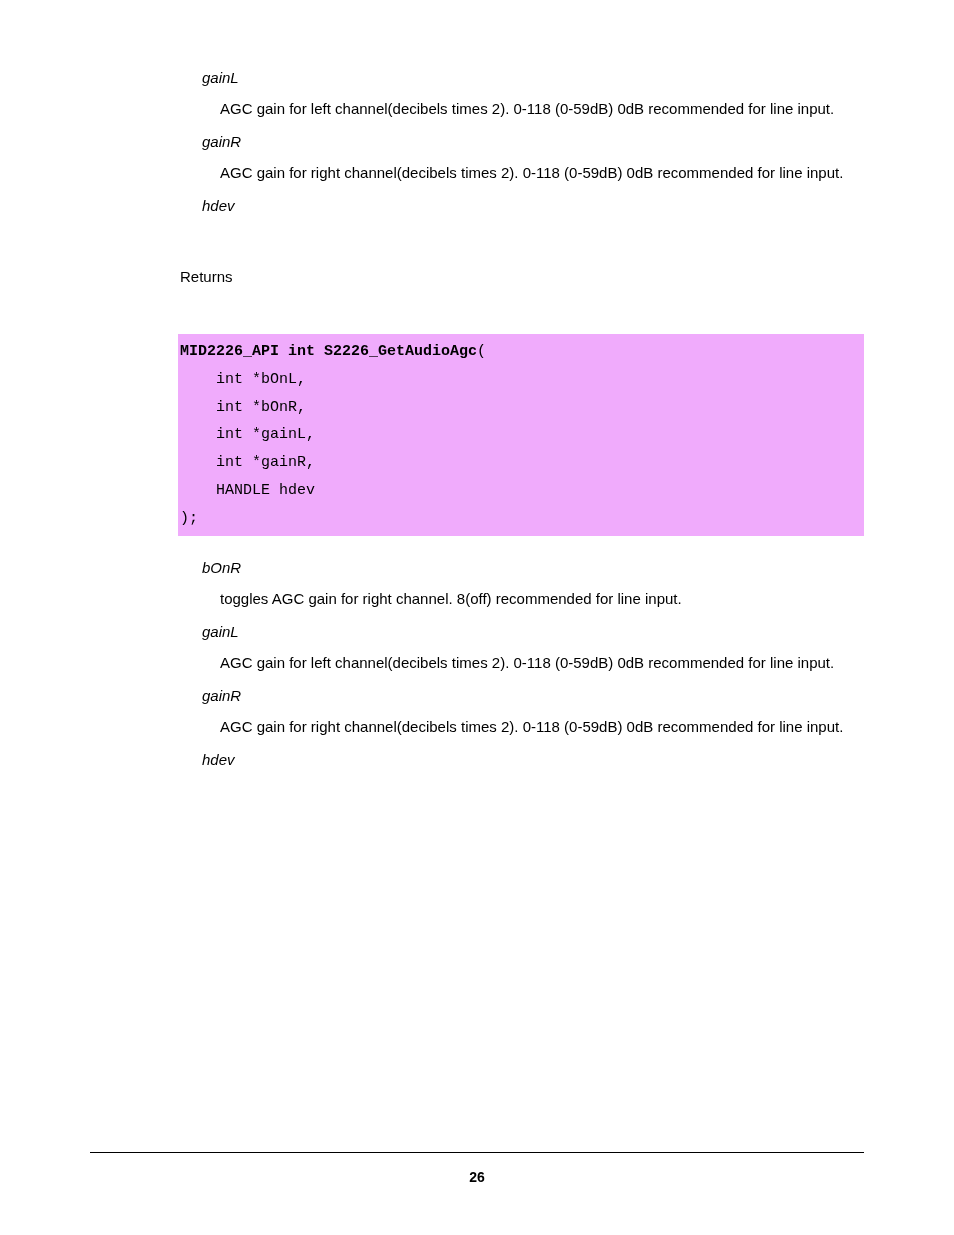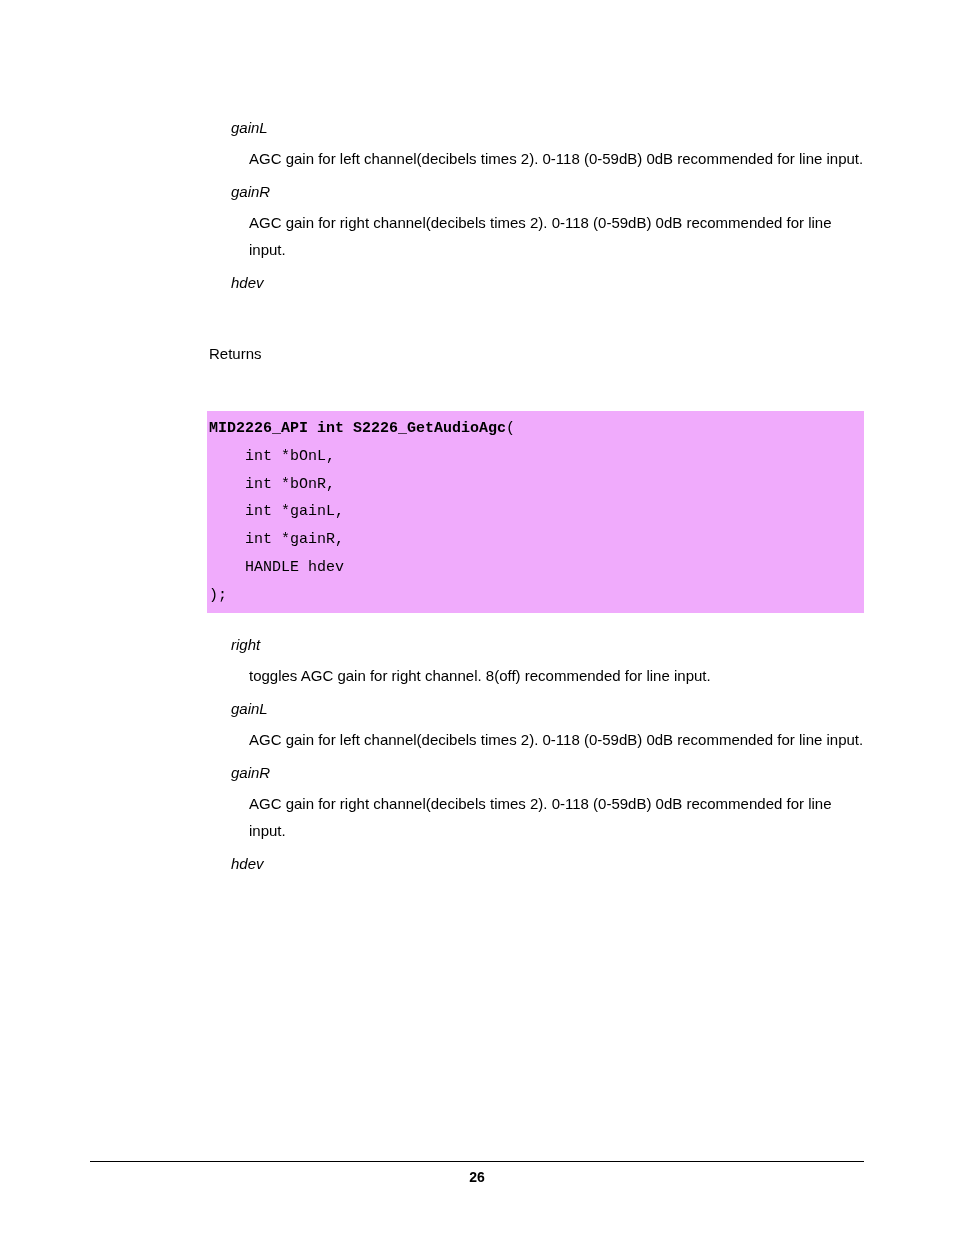--- a/index.html
+++ b/index.html
@@ -6,23 +6,22 @@
     body {
       font-family: Verdana, Arial, sans-serif;
       font-size: 15px;
       color: #000;
       background: #fff;
       width: 954px;
       height: 1235px;
       position: relative;
     }
     .page-content {
-      padding: 108px 90px 60px 180px;
+      padding: 58px 90px 60px 180px;
       line-height: 1.8;
-      margin-left: 29px;
     }
     .param-name {
       font-style: italic;
       margin-left: 22px;
       margin-top: 6px;
     }
     .param-desc {
       margin-left: 40px;
       margin-top: 4px;
     }
@@ -54,21 +53,21 @@
     .desc-text {
       margin-top: 16px;
     }
     .page-footer {
       position: absolute;
       bottom: 50px;
       left: 90px;
       right: 90px;
       border-top: 1px solid #000;
       text-align: center;
-      padding-top: 7px;
+      padding-top: 16px;
       font-weight: bold;
       font-size: 14px;
     }
   </style>
 </head>
 <body>
 
 <div class="page-content">
 
   <div>
@@ -92,21 +91,21 @@
 <span>    int *bOnR,</span>
 <span>    int *gainL,</span>
 <span>    int *gainR,</span>
 <span>    HANDLE hdev</span>
 <span>);</span></div>
 
 
 
 
   <div>
-    <div class="param-name">right</div>
+    <div class="param-name">bOnR</div>
     <div class="param-desc">toggles AGC gain for right channel. 8(off) recommended for line input.</div>
   </div>
 
   <div>
     <div class="param-name">gainL</div>
     <div class="param-desc">AGC gain for left channel(decibels times 2). 0-118 (0-59dB) 0dB recommended for line input.</div>
   </div>
 
   <div>
     <div class="param-name">gainR</div>

